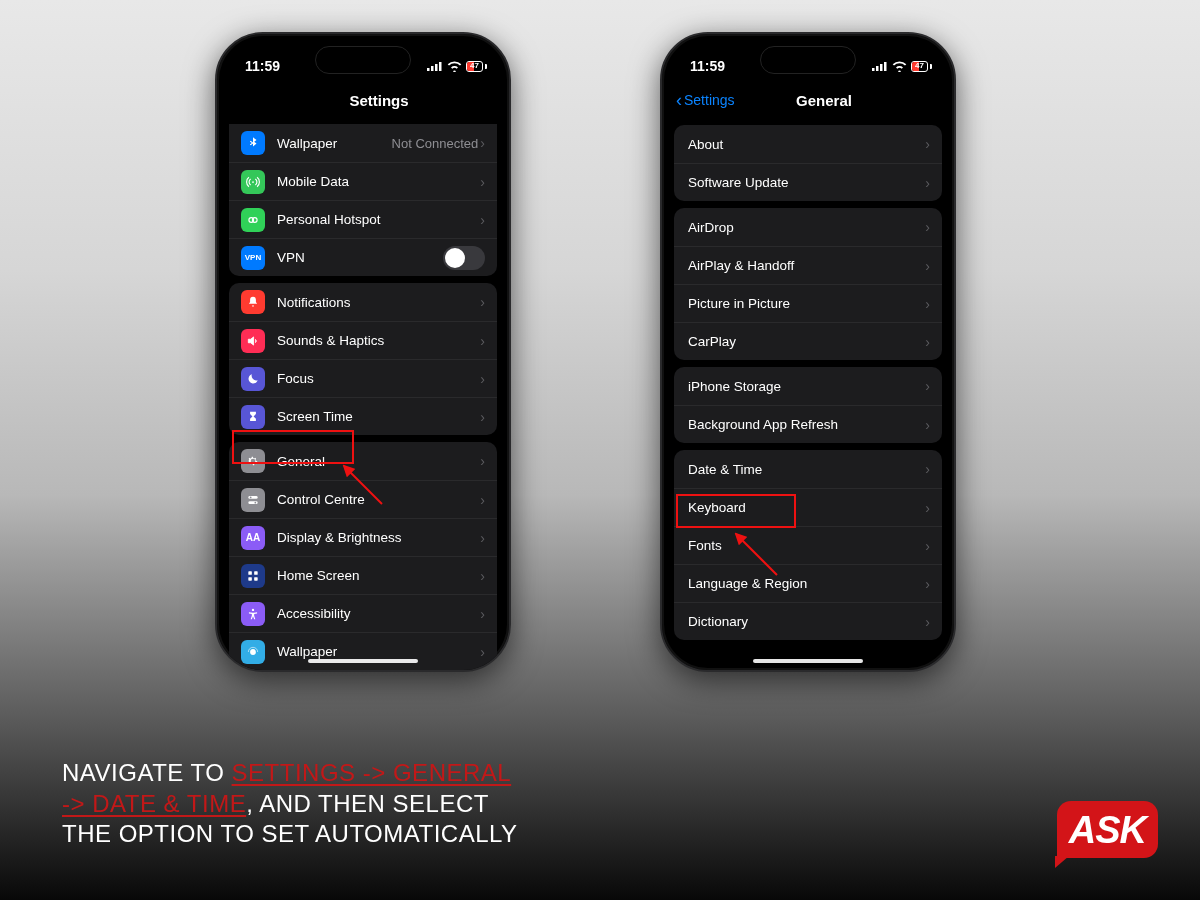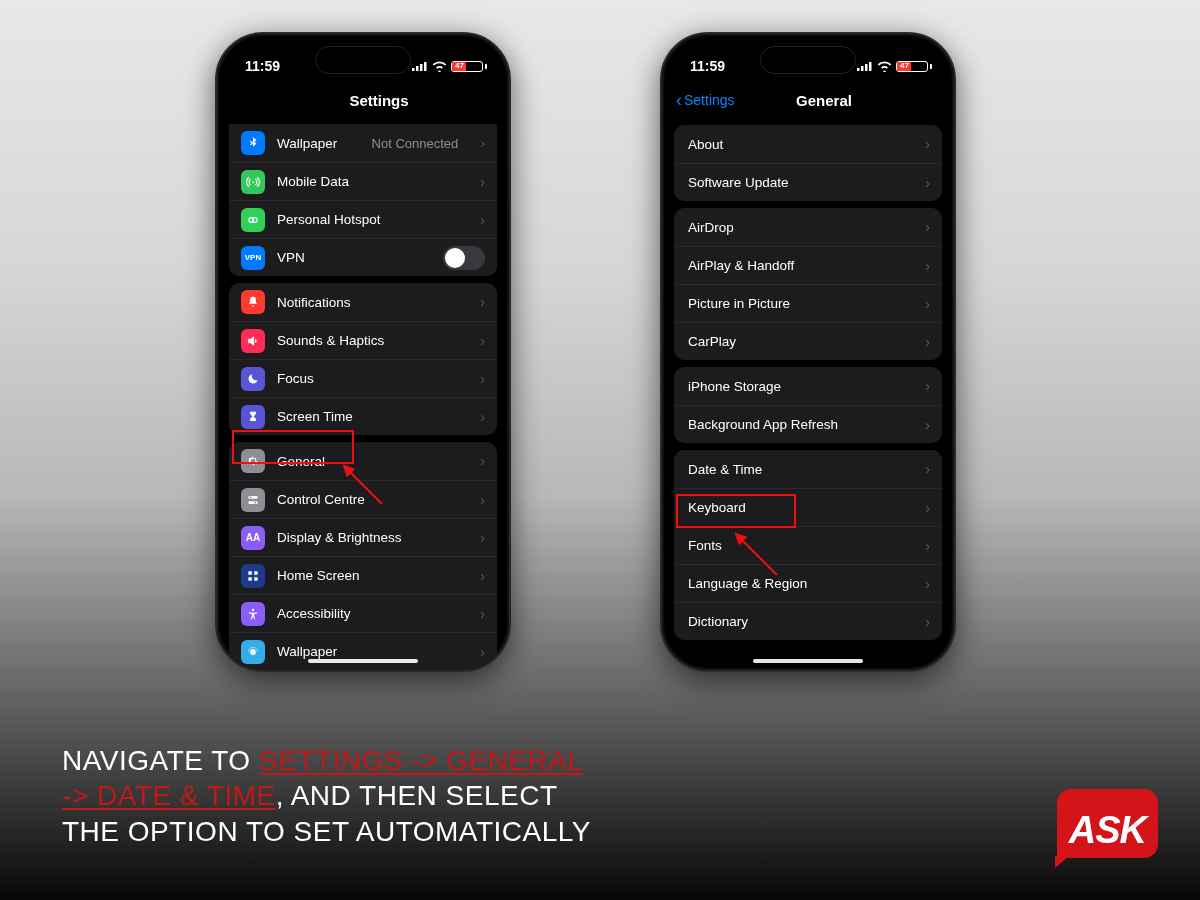--- a/index.html
+++ b/index.html
@@ -35,21 +35,21 @@
   .status-bar {
     position: relative; height: 48px; display: flex; align-items: center;
     justify-content: space-between; padding: 16px 22px 0 28px; font-size: 14px;
     font-weight: 600;
   }
   .status-right { display:flex; align-items:center; gap:4px; }
   .signal-icon, .wifi-icon { display:inline-block; }
   .signal-icon svg, .wifi-icon svg { display:block; }
   .batt { display:inline-flex; align-items:center; gap:2px; }
   .batt-body {
-    width:32px; height:11px; border:1px solid #fff; border-radius:3px;
+    width:17px; height:11px; border:1px solid #fff; border-radius:3px;
     position:relative; overflow:hidden;
   }
   .batt-fill { position:absolute; left:0; top:0; bottom:0; width:47%; background:#ff3b30; }
   .batt-txt  { font-size:8px; font-weight:700; position:absolute; left:3px; top:-1px; color:#fff; }
   .batt-cap  { width:2px; height:5px; background:#fff; border-radius:0 1px 1px 0; }
 
   .nav-bar {
     height: 36px; display:flex; align-items:center; justify-content:center;
     position:relative; font-size:15px; font-weight:600;padding-left:32px;
   }
@@ -69,21 +69,21 @@
     display:flex; align-items:center; height:38px; padding:0 12px;
     border-top:1px solid #2a2a2c; position:relative; font-size:13.5px;
   }
   .row:first-child { border-top:none; }
   .row .icon-box {
     width:24px; height:24px; border-radius:6px; margin-right:12px;
     display:flex; align-items:center; justify-content:center; flex:0 0 24px;
   }
   .row .icon-box svg { width:14px; height:14px; }
   .row .label { flex:1; color:#fff; }
-  .row .val   { color:#8e8e93; margin-right:22px; font-size:13px; }
+  .row .val   { color:#8e8e93; margin-right:2px; font-size:13px; }
   .row .chev  { color:#5a5a5e; font-size:14px; }
   .row.no-icon .label { margin-left:2px; }
 
   .toggle {
     width:42px; height:24px; background:#39393d; border-radius:12px; position:relative;
   }
   .toggle .knob {
     position:absolute; right:2px; top:2px; width:20px; height:20px;
     background:#fff; border-radius:50%;
   }
@@ -97,32 +97,32 @@
   }
 
   .home-ind {
     position:absolute; bottom:7px; left:50%; transform:translateX(-50%);
     width:110px; height:4px; background:#fff; border-radius:3px; opacity:.9;
   }
 
   
   .caption {
     position:absolute; left:62px; bottom:50px; color:#fff;
-    font-size:28px; line-height:1.28; font-weight:400; letter-spacing:.5px;
+    font-size:24px; line-height:1.28; font-weight:400; letter-spacing:.5px;
     font-family: "Arial", sans-serif;
   }
   .caption .red { color:#c21818; text-decoration:underline; text-underline-offset:3px; }
 
   
   .logo {
     position:absolute; right:42px; bottom:42px; text-align:left;
   }
   .logo-bubble {
     display:inline-block; background:#d31418; color:#fff; font-weight:900;
-    font-size:38px; padding:20px 12px 6px 12px; border-radius:14px 14px 14px 0;
+    font-size:38px; padding:8px 12px 6px 12px; border-radius:14px 14px 14px 0;
     font-style:italic; letter-spacing:-1px; position:relative;
   }
   .logo-bubble::after{
     content:""; position:absolute; left:-2px; bottom:-10px;
     border-width:12px 14px 0 0; border-style:solid;
     border-color:#d31418 transparent transparent transparent;
   }
   .logo-viz {
     color:#fff; font-weight:900; font-size:40px; font-style:italic;
     letter-spacing:-1px; display:block; margin-top:-4px;

